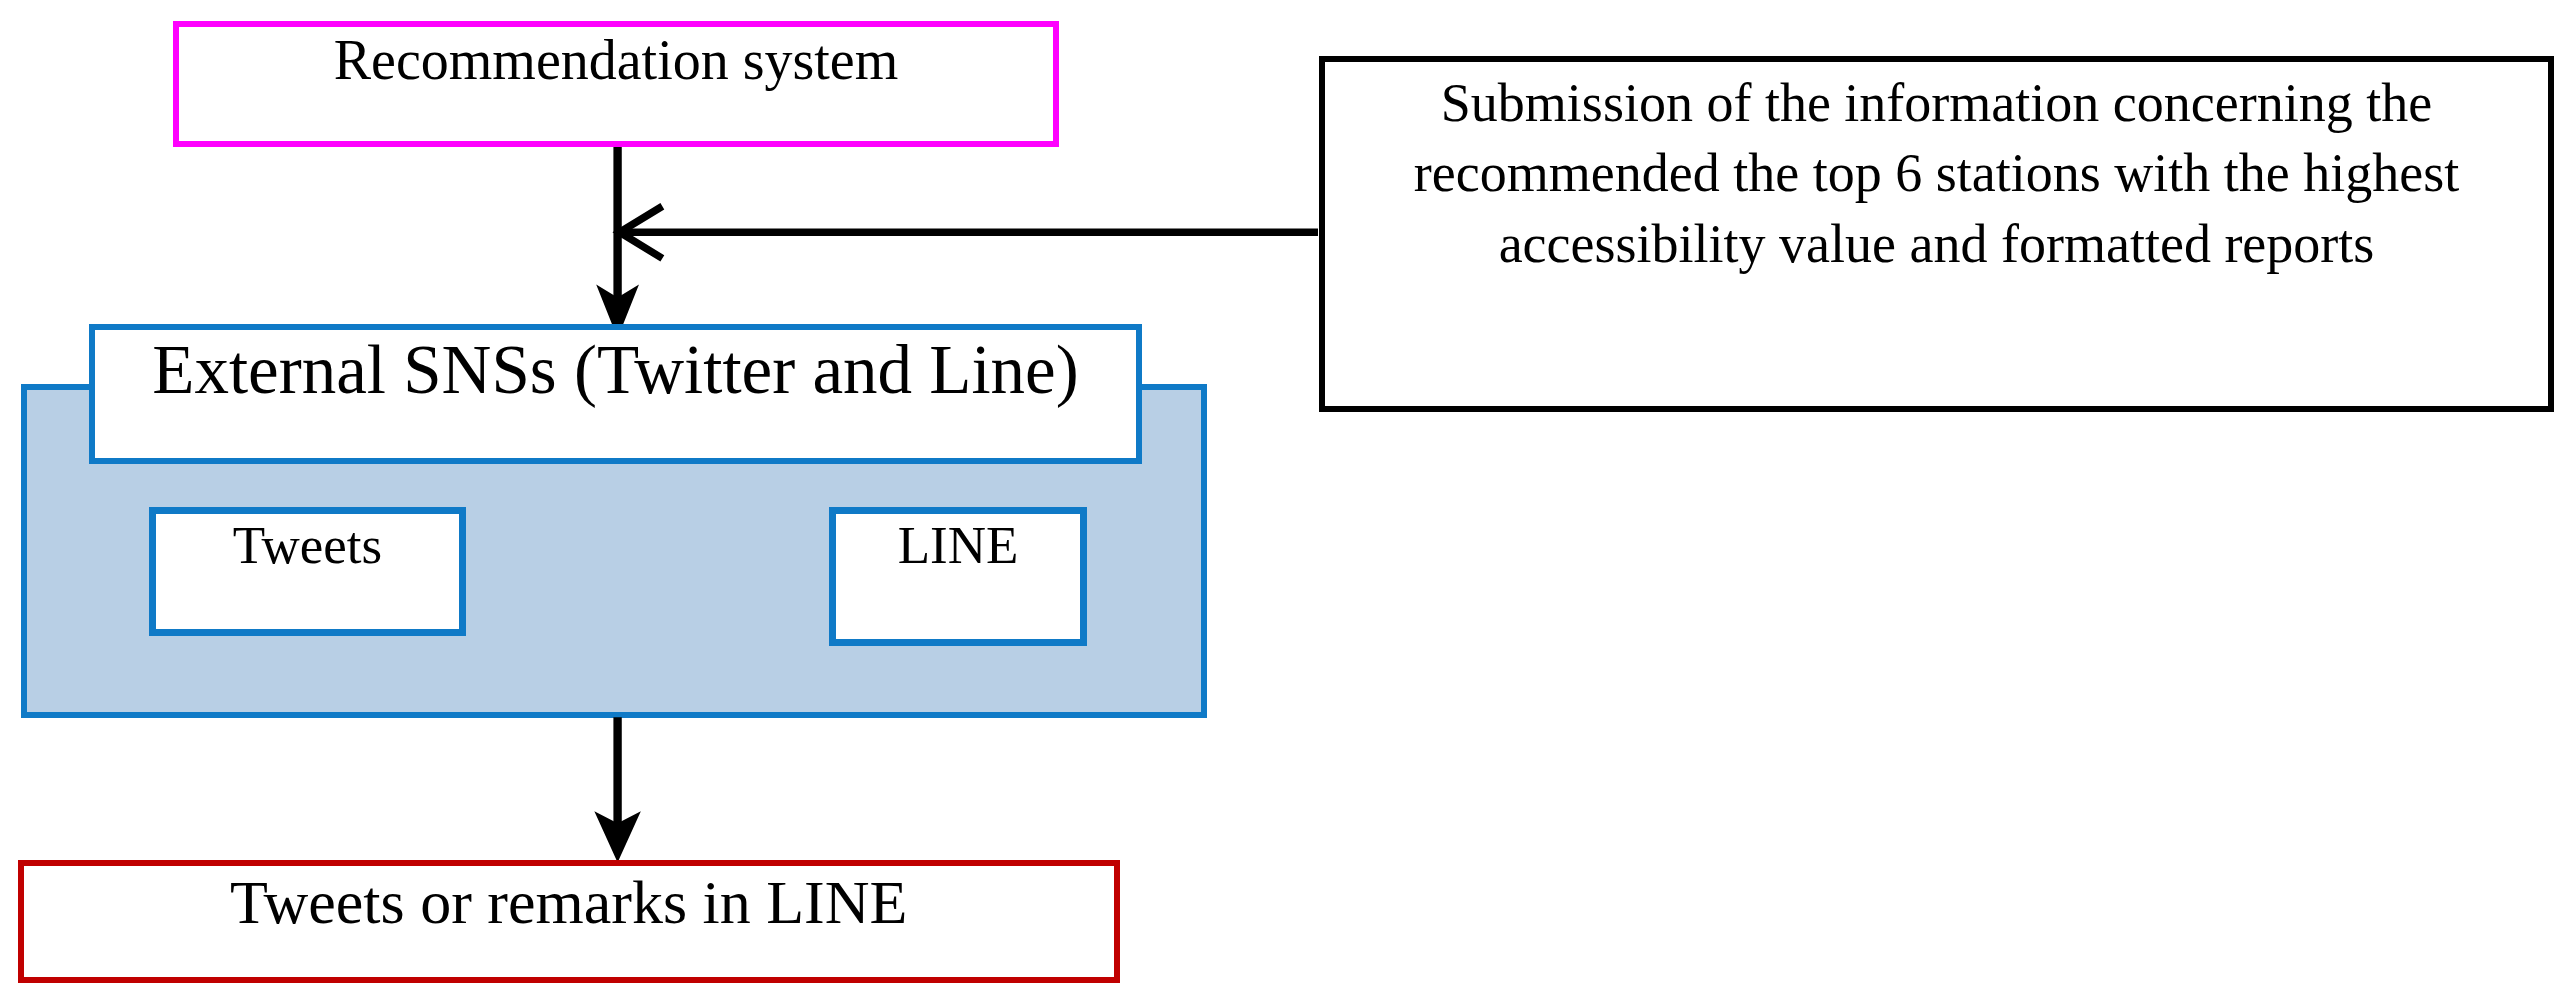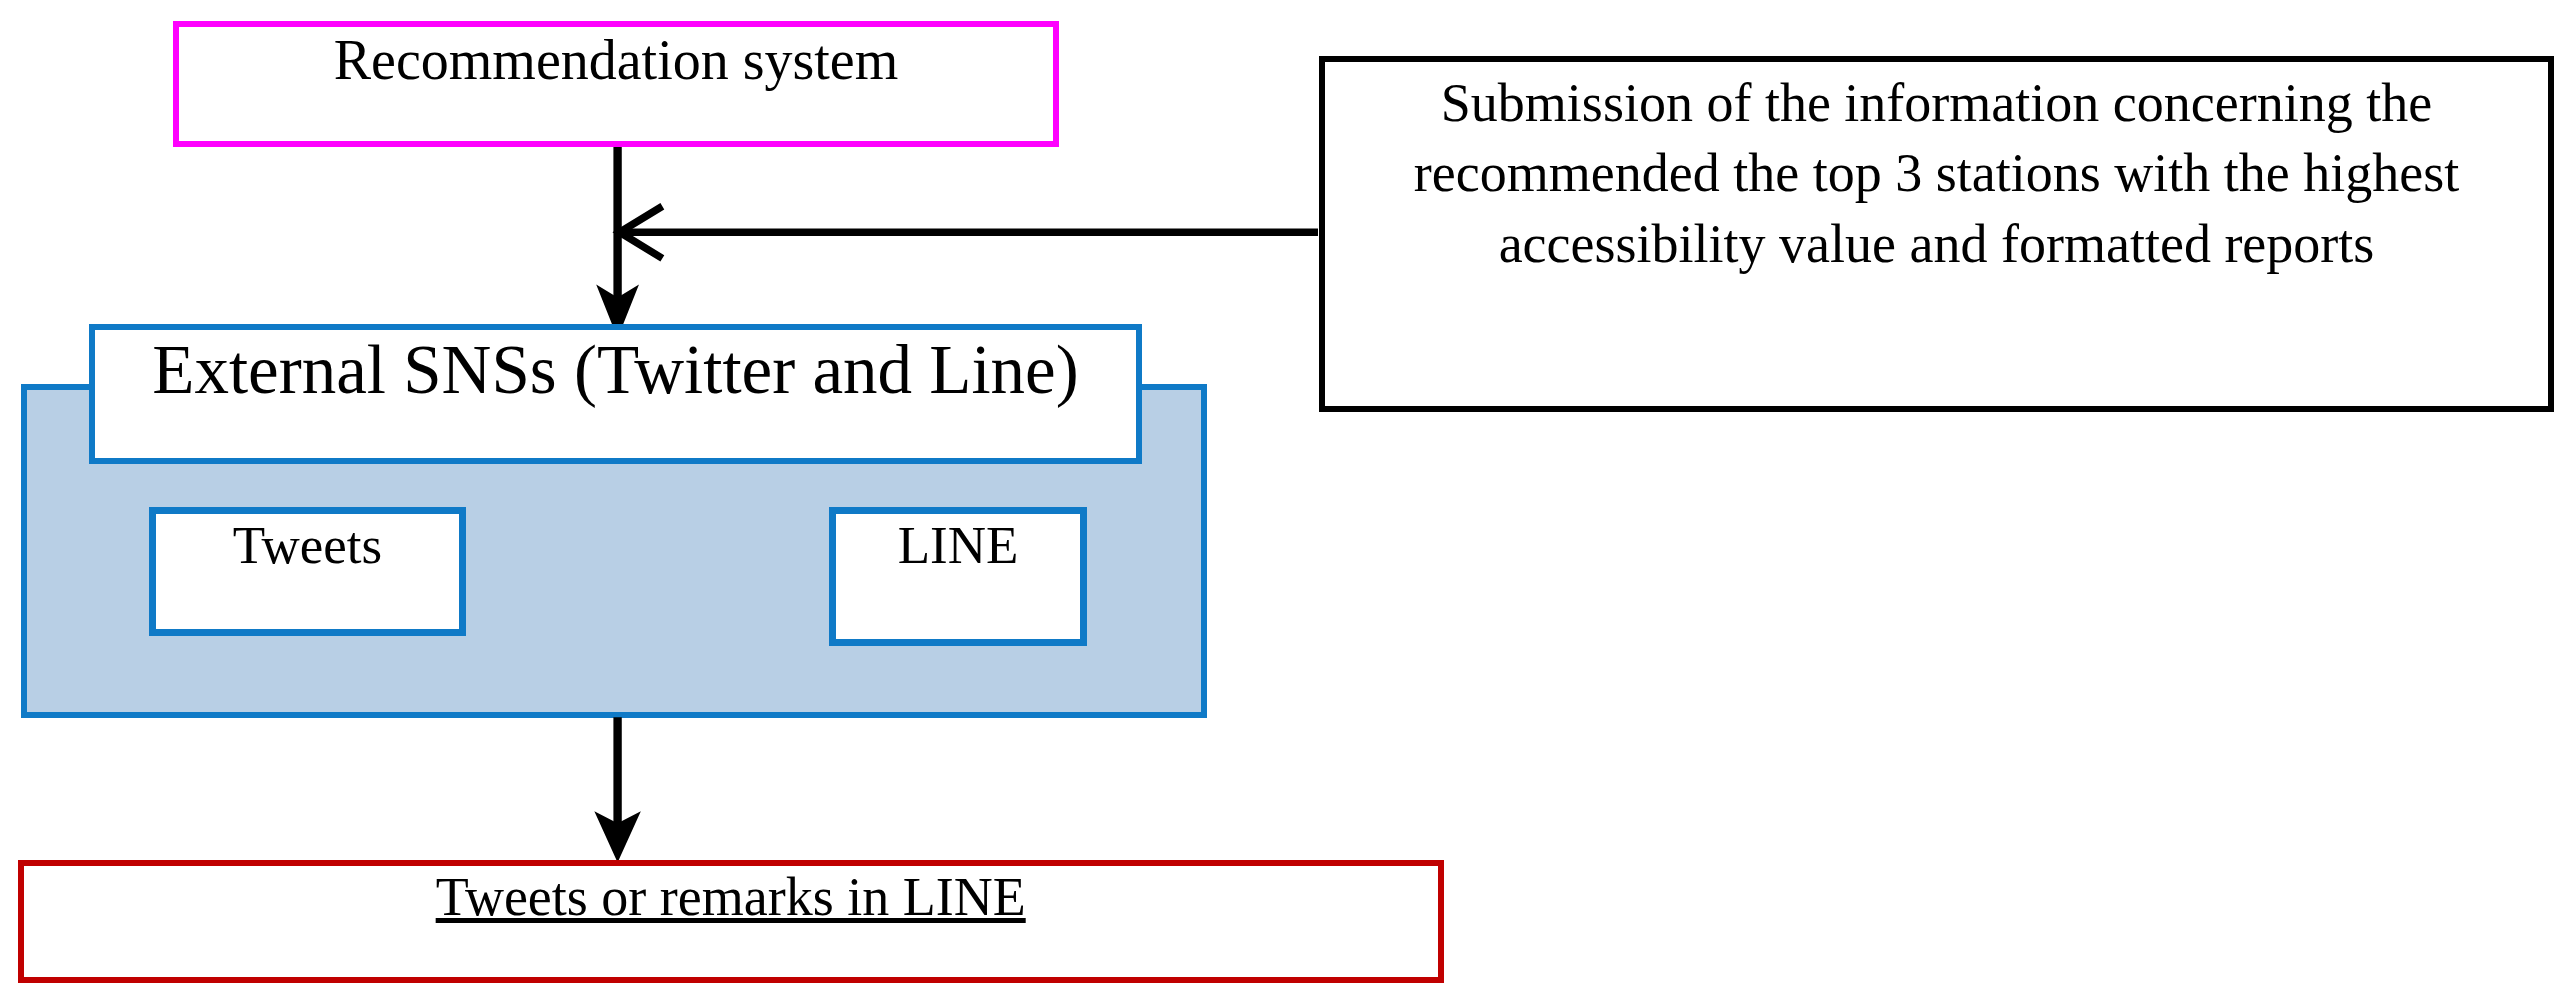--- a/index.html
+++ b/index.html
@@ -98,26 +98,25 @@
     height: 139px;
     border: 7.5px solid #0f7ac7;
     font-size: 53px;
     z-index: 5;
   }
 
   
   #box-tweets-remarks {
     left: 17.7px;
     top: 860px;
-    width: 1426px;
+    width: 1102px;
     height: 123px;
     border: 6.5px solid #c00000;
-    font-size: 54px;
+    font-size: 62px;
     z-index: 6;
-    text-decoration: underline;
   }
 
   
   .connector {
     position: absolute;
     z-index: 4;
     overflow: visible;
   }
   #connector-recsys-to-sns { left: 559px; top: 130px; }
   #connector-note-to-trunk { left: 559px; top: 130px; }
@@ -126,21 +125,21 @@
 </head>
 <body>
 
 <div id="canvas">
 
   <div class="box" id="box-recommendation-system">
     <span>Recommendation system</span>
   </div>
 
   <div class="box" id="box-submission-note">
-    <span class="note-text">Submission of the information concerning the recommended the top 3 stations with the highest accessibility value and formatted reports</span>
+    <span class="note-text">Submission of the information concerning the recommended the top 6 stations with the highest accessibility value and formatted reports</span>
   </div>
 
   <div id="sns-container"></div>
 
   <div class="box" id="box-external-snss">
     <span>External SNSs (Twitter and Line)</span>
   </div>
 
   <div class="box" id="box-twitter">
     <span>Tweets</span>

